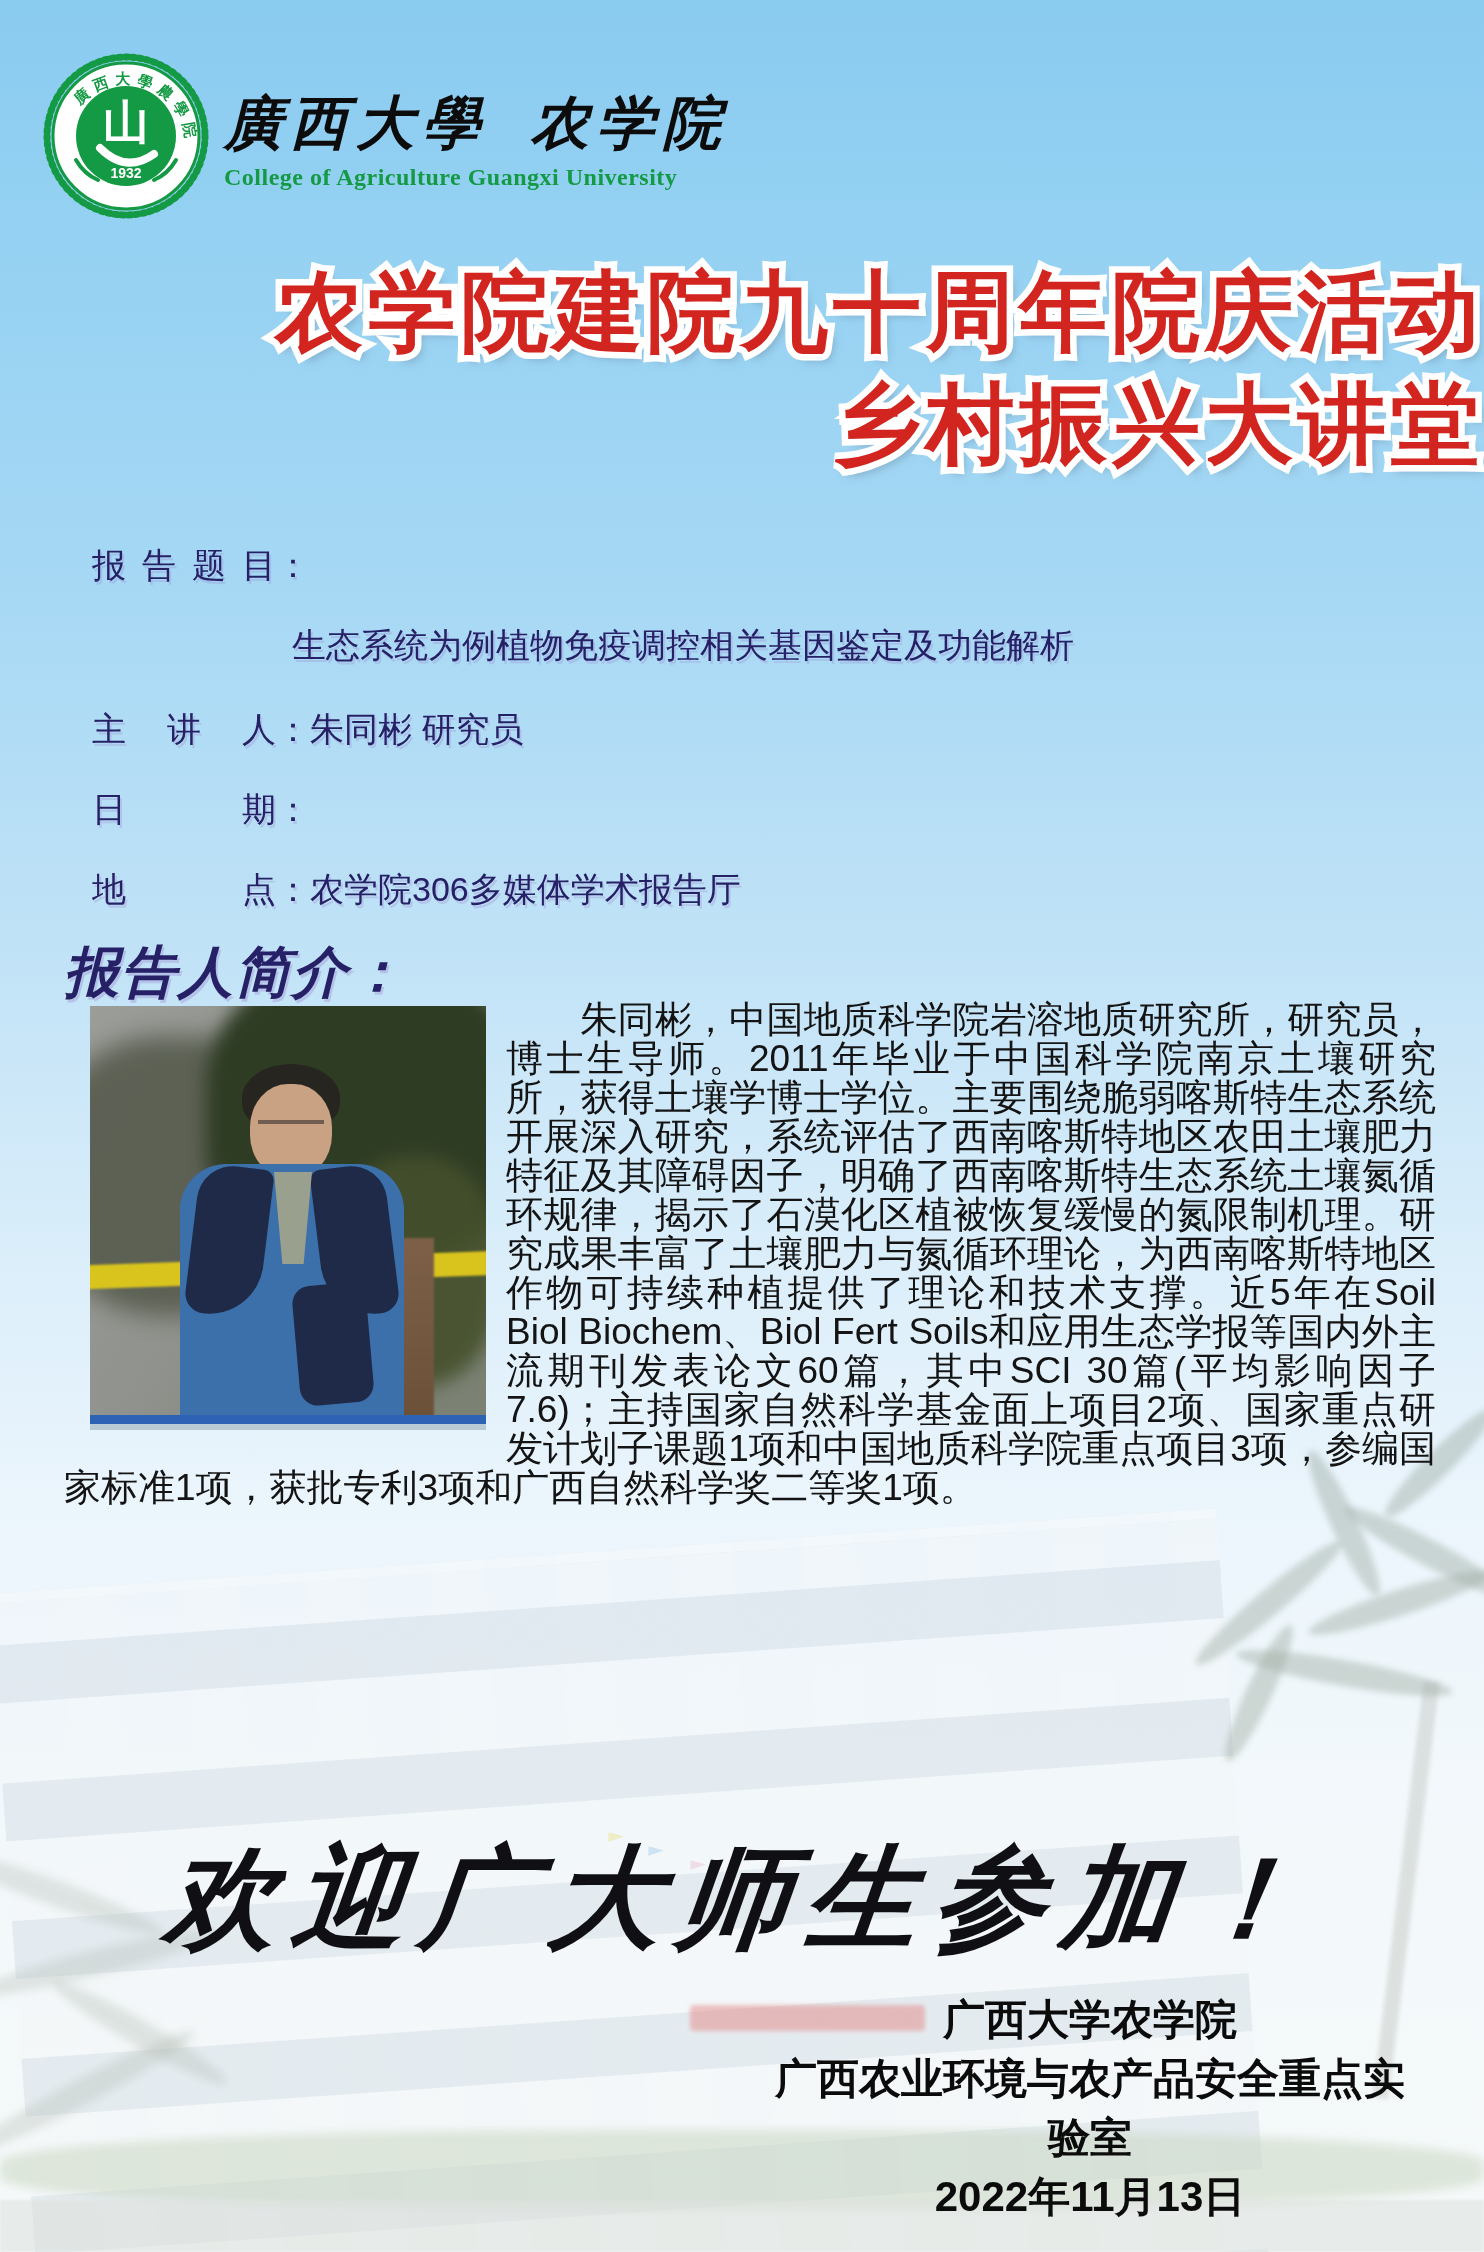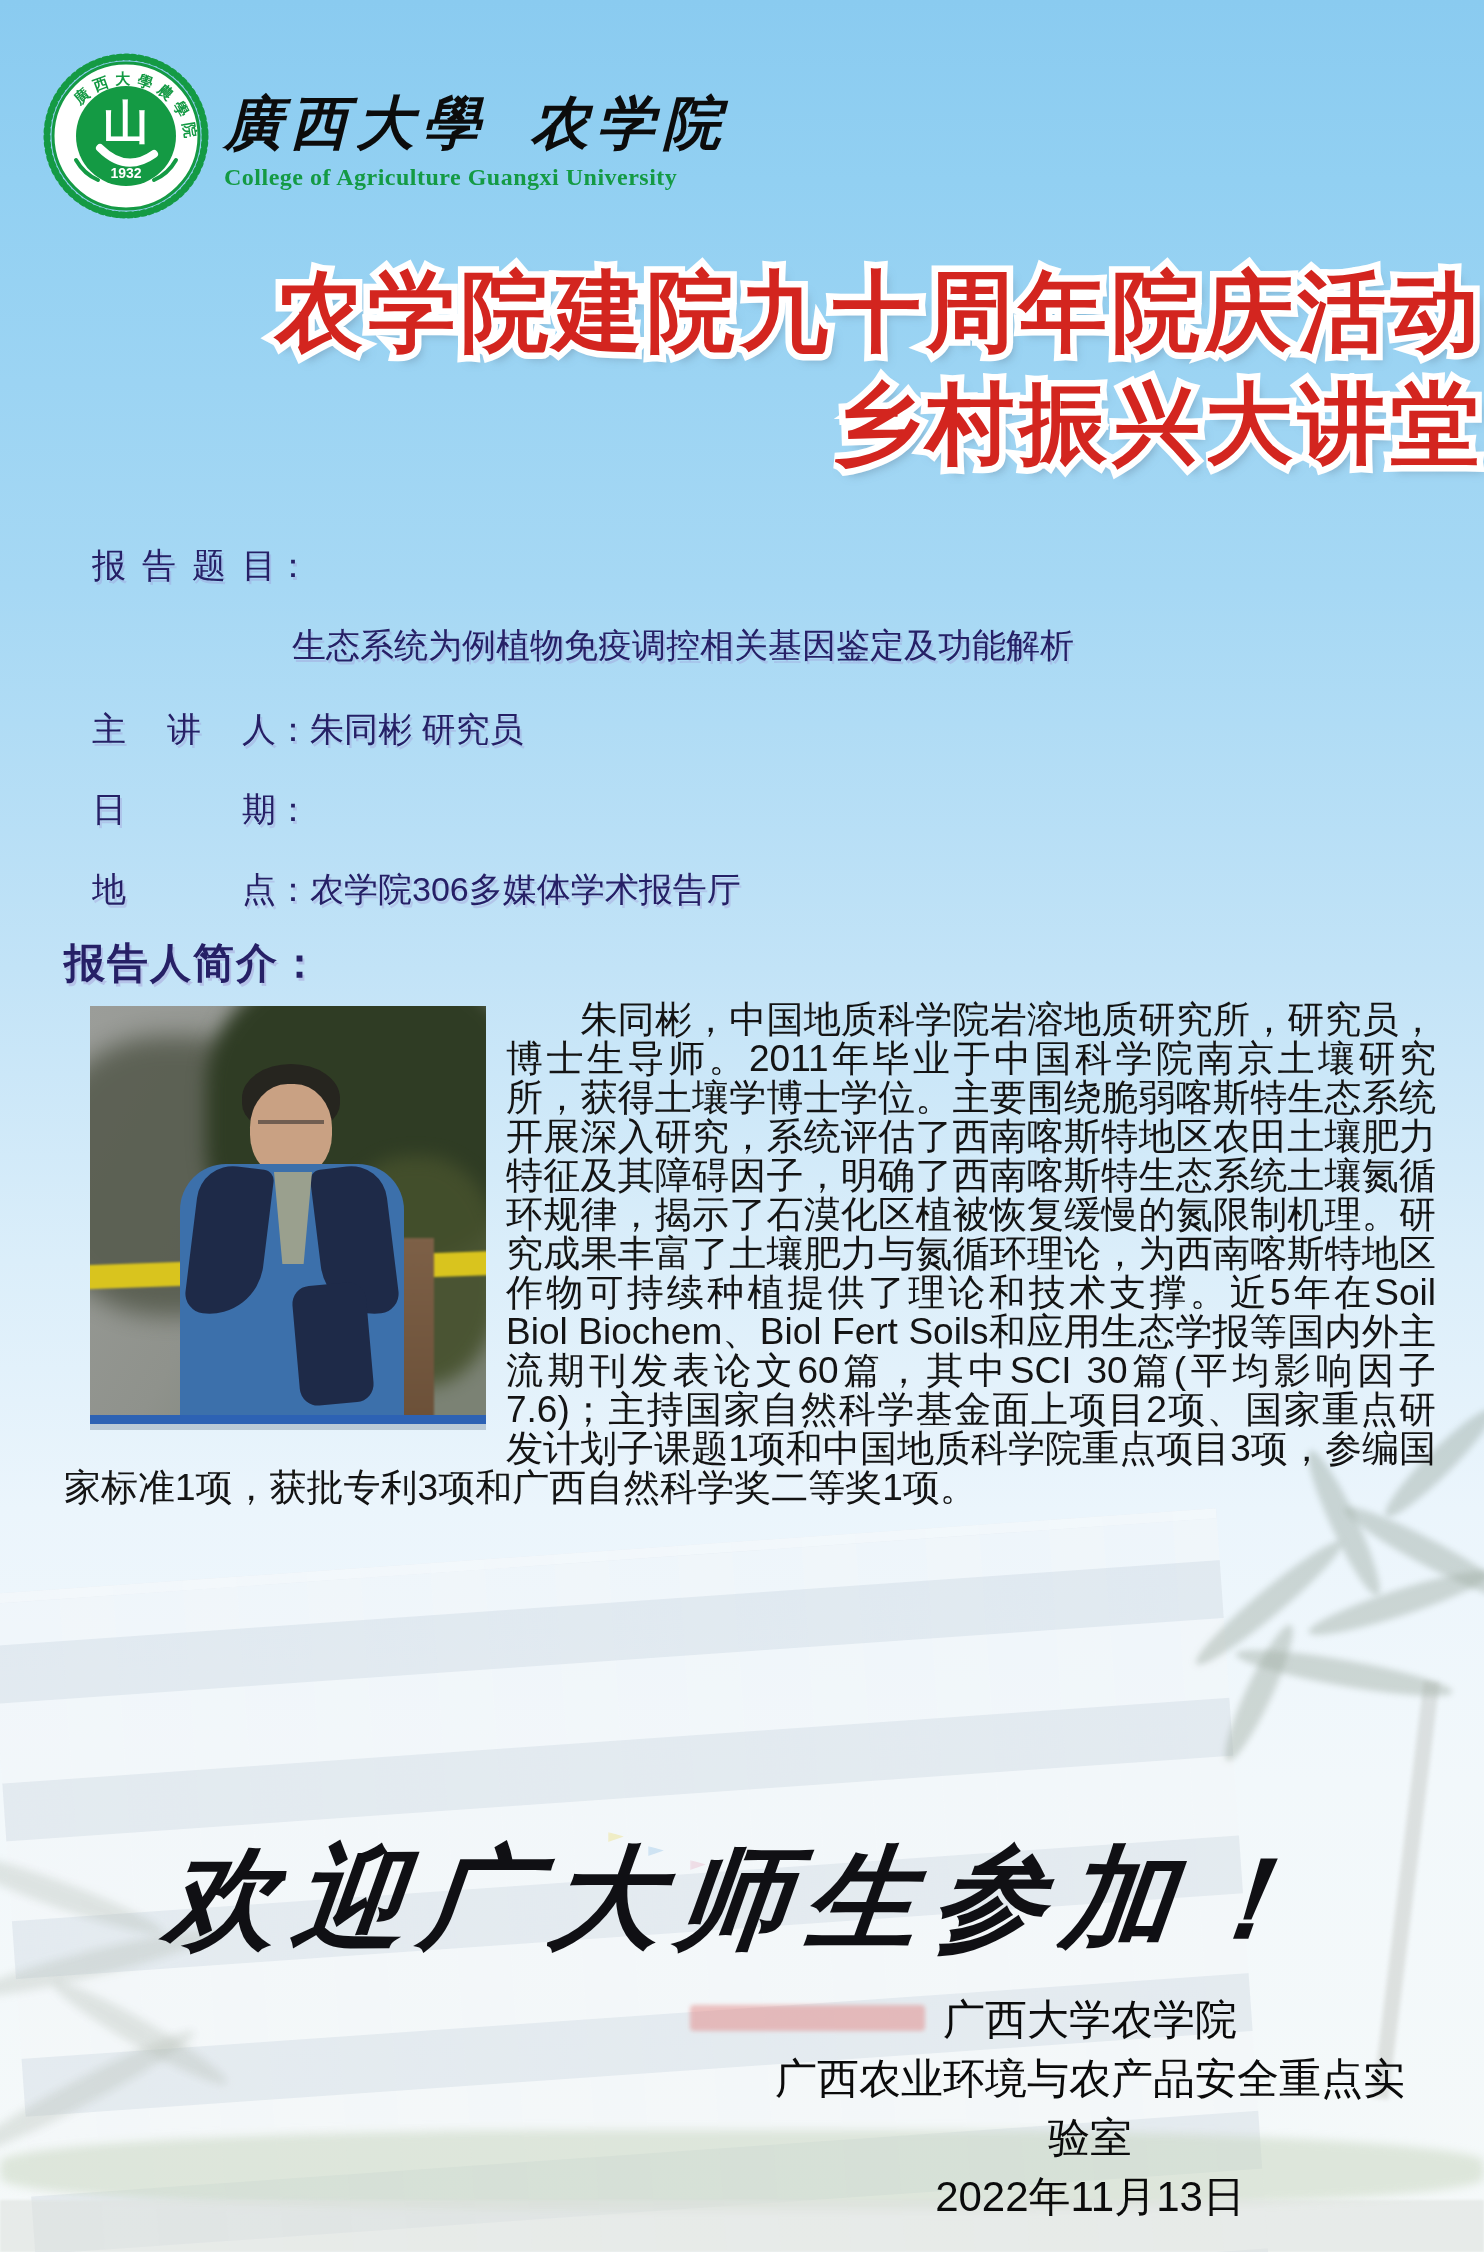--- a/index.html
+++ b/index.html
@@ -57,22 +57,22 @@
   
   .info{position:absolute;top:539px;left:92px;right:40px;color:var(--navy);font-weight:normal;
     font-size:34px;line-height:52px;text-shadow:2px 3px 0 rgba(150,120,200,.25);}
   .info-line{display:flex;margin-bottom:28px;white-space:nowrap;}
   .info-label{display:inline-block;width:184px;text-align:justify;text-align-last:justify;}
   .info-colon{display:inline-block;}
   .topic2{margin-left:200px;margin-bottom:22px;}
   .gap{height:10px;}
 
   
-  .intro-heading{position:absolute;top:936px;left:64px;font-size:41px;font-weight:900;
-    color:var(--navy);text-shadow:2px 3px 0 rgba(150,120,200,.3);letter-spacing:2px;}
+  .intro-heading{position:absolute;top:936px;left:64px;font-size:55px;font-weight:900;
+    color:var(--navy);text-shadow:2px 3px 0 rgba(150,120,200,.3);letter-spacing:2px;font-style:italic;}
   .bio{position:absolute;top:1000px;left:64px;width:1372px;font-size:37px;line-height:39px;
     color:var(--text-black);text-align:justify;}
   .speaker-photo{float:left;width:396px;height:418px;margin:6px 20px 10px 26px;position:relative;
     overflow:hidden;background:#9aa29c;box-shadow:0 6px 0 rgba(120,140,160,.4);}
   .ph-sky{position:absolute;inset:0;background:linear-gradient(120deg,#9b9d99 0%,#8f928c 45%,#7b8274 75%);}
   .ph-mtn{position:absolute;left:-50px;top:30px;width:270px;height:280px;background:#53584a;
     border-radius:45%;filter:blur(12px);opacity:.85;}
   .ph-trees{position:absolute;right:-40px;top:-40px;width:320px;height:300px;background:#2f3c24;
     border-radius:40%;filter:blur(9px);}
   .ph-trees2{position:absolute;right:-15px;top:150px;width:170px;height:230px;background:#45502c;
@@ -99,21 +99,21 @@
     clip-path:polygon(0 0,100% 0,78% 100%,22% 100%);}
   .ph-bar{position:absolute;left:0;bottom:0;width:100%;height:9px;background:#2d62b4;}
 
   
   .welcome{position:absolute;top:1824px;left:0;right:0;text-align:center;
     font-family:"DejaVu Serif",serif;font-style:italic;font-weight:bold;font-size:112px;
     letter-spacing:16px;color:#101014;transform:skewX(-6deg);}
 
   
   .footer{position:absolute;top:1990px;left:770px;width:640px;text-align:center;
-    font-size:42px;font-weight:normal;line-height:59px;color:#0b0b0b;}
+    font-size:42px;font-weight:bold;line-height:59px;color:#0b0b0b;}
   .footer span{display:block;}
 </style>
 <title>农学院建院九十周年院庆活动 乡村振兴大讲堂</title></head>
 <body>
 
 <div class="poster">
 
   <div class="campus">
     <div class="bldg"></div>
     <div class="led"></div>

